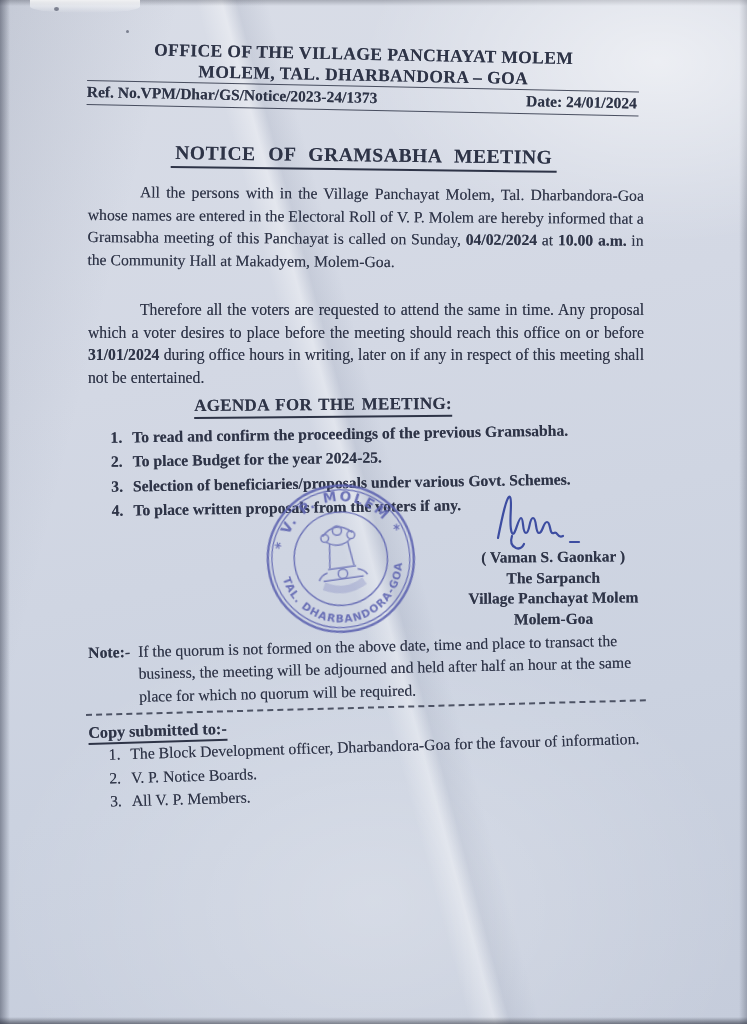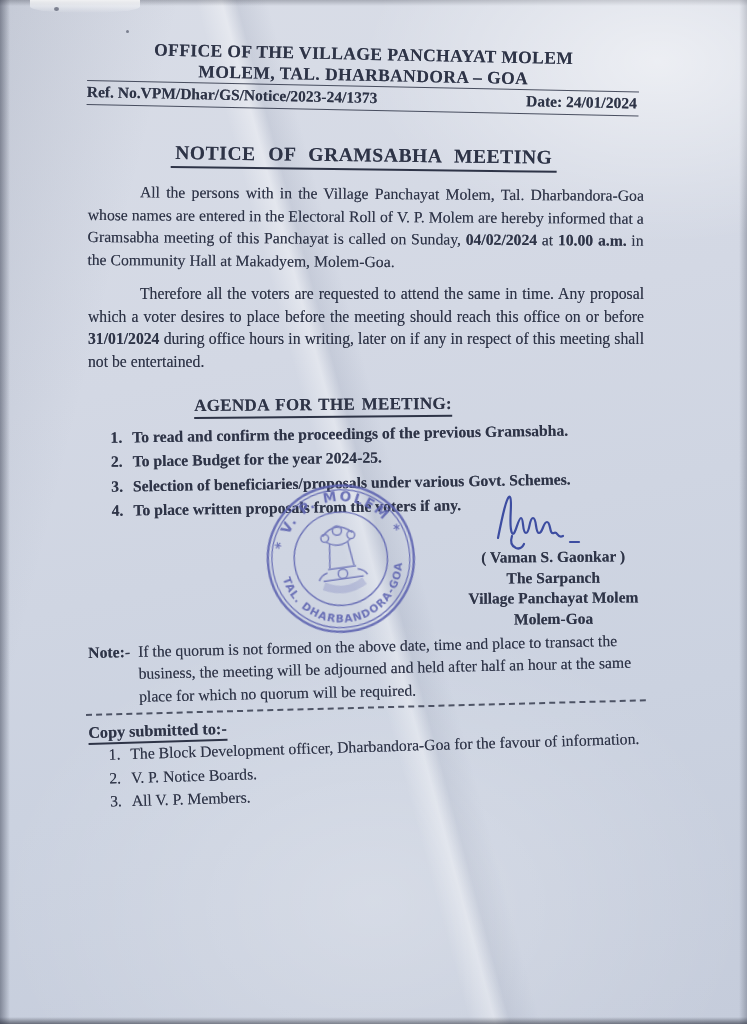--- a/index.html
+++ b/index.html
@@ -33,21 +33,21 @@
   .hdr{left:88px; top:38px; width:552px; transform:rotate(1.2deg);}
   .hdr .l1,.hdr .l2{text-align:center; font-weight:bold; font-size:17.5px; letter-spacing:.4px;}
   .rule{border-top:1.8px solid var(--ink); opacity:.85;}
   .refrow{display:flex; justify-content:space-between; align-items:baseline; padding:2px 2px 3px 0; font-size:15.5px; font-weight:bold;}
   
   .titlewrap{left:88px; top:141px; width:552px; text-align:center; transform:rotate(.7deg);}
   .title{display:inline-block; font-weight:bold; font-size:19.5px; letter-spacing:.6px; word-spacing:7px; border-bottom:2.2px solid var(--ink); padding:0 4px 2px 4px;}
   
   .para{font-size:15.7px; line-height:1.44; text-align:justify; text-indent:52px;}
   .p1{left:88px; top:181px; width:556px; transform:rotate(.4deg);}
-  .p2{left:88px; top:283px; width:556px;}
+  .p2{left:88px; top:299px; width:556px;}
   .covid{left:88px; top:366px; width:556px; font-weight:bold; text-indent:52px; font-size:15.7px;}
   
   .agendahead{left:88px; top:397px; width:470px; text-align:center; transform:rotate(-.5deg);}
   .agendahead span{display:inline-block; font-weight:bold; font-size:17px; letter-spacing:.3px; word-spacing:2px; border-bottom:2px solid var(--ink); padding-bottom:1px;}
   ol.agenda{left:96px; top:426px; width:540px; margin:0; padding-left:30px; font-weight:bold; font-size:15.7px; line-height:1.55; transform:rotate(-.9deg);}
   
   .stampwrap{left:255px; top:494px; width:152px; height:152px; transform:rotate(-8deg); opacity:.88; filter:blur(.4px); color:var(--stamp);}
   .sigwrap{left:492px; top:490px; width:120px; height:62px; color:var(--signature); filter:blur(.2px);}
   .signblock{left:443px; top:548px; width:220px; text-align:center; font-weight:bold; font-size:15.5px; line-height:1.33; transform:rotate(-.5deg);}
   

